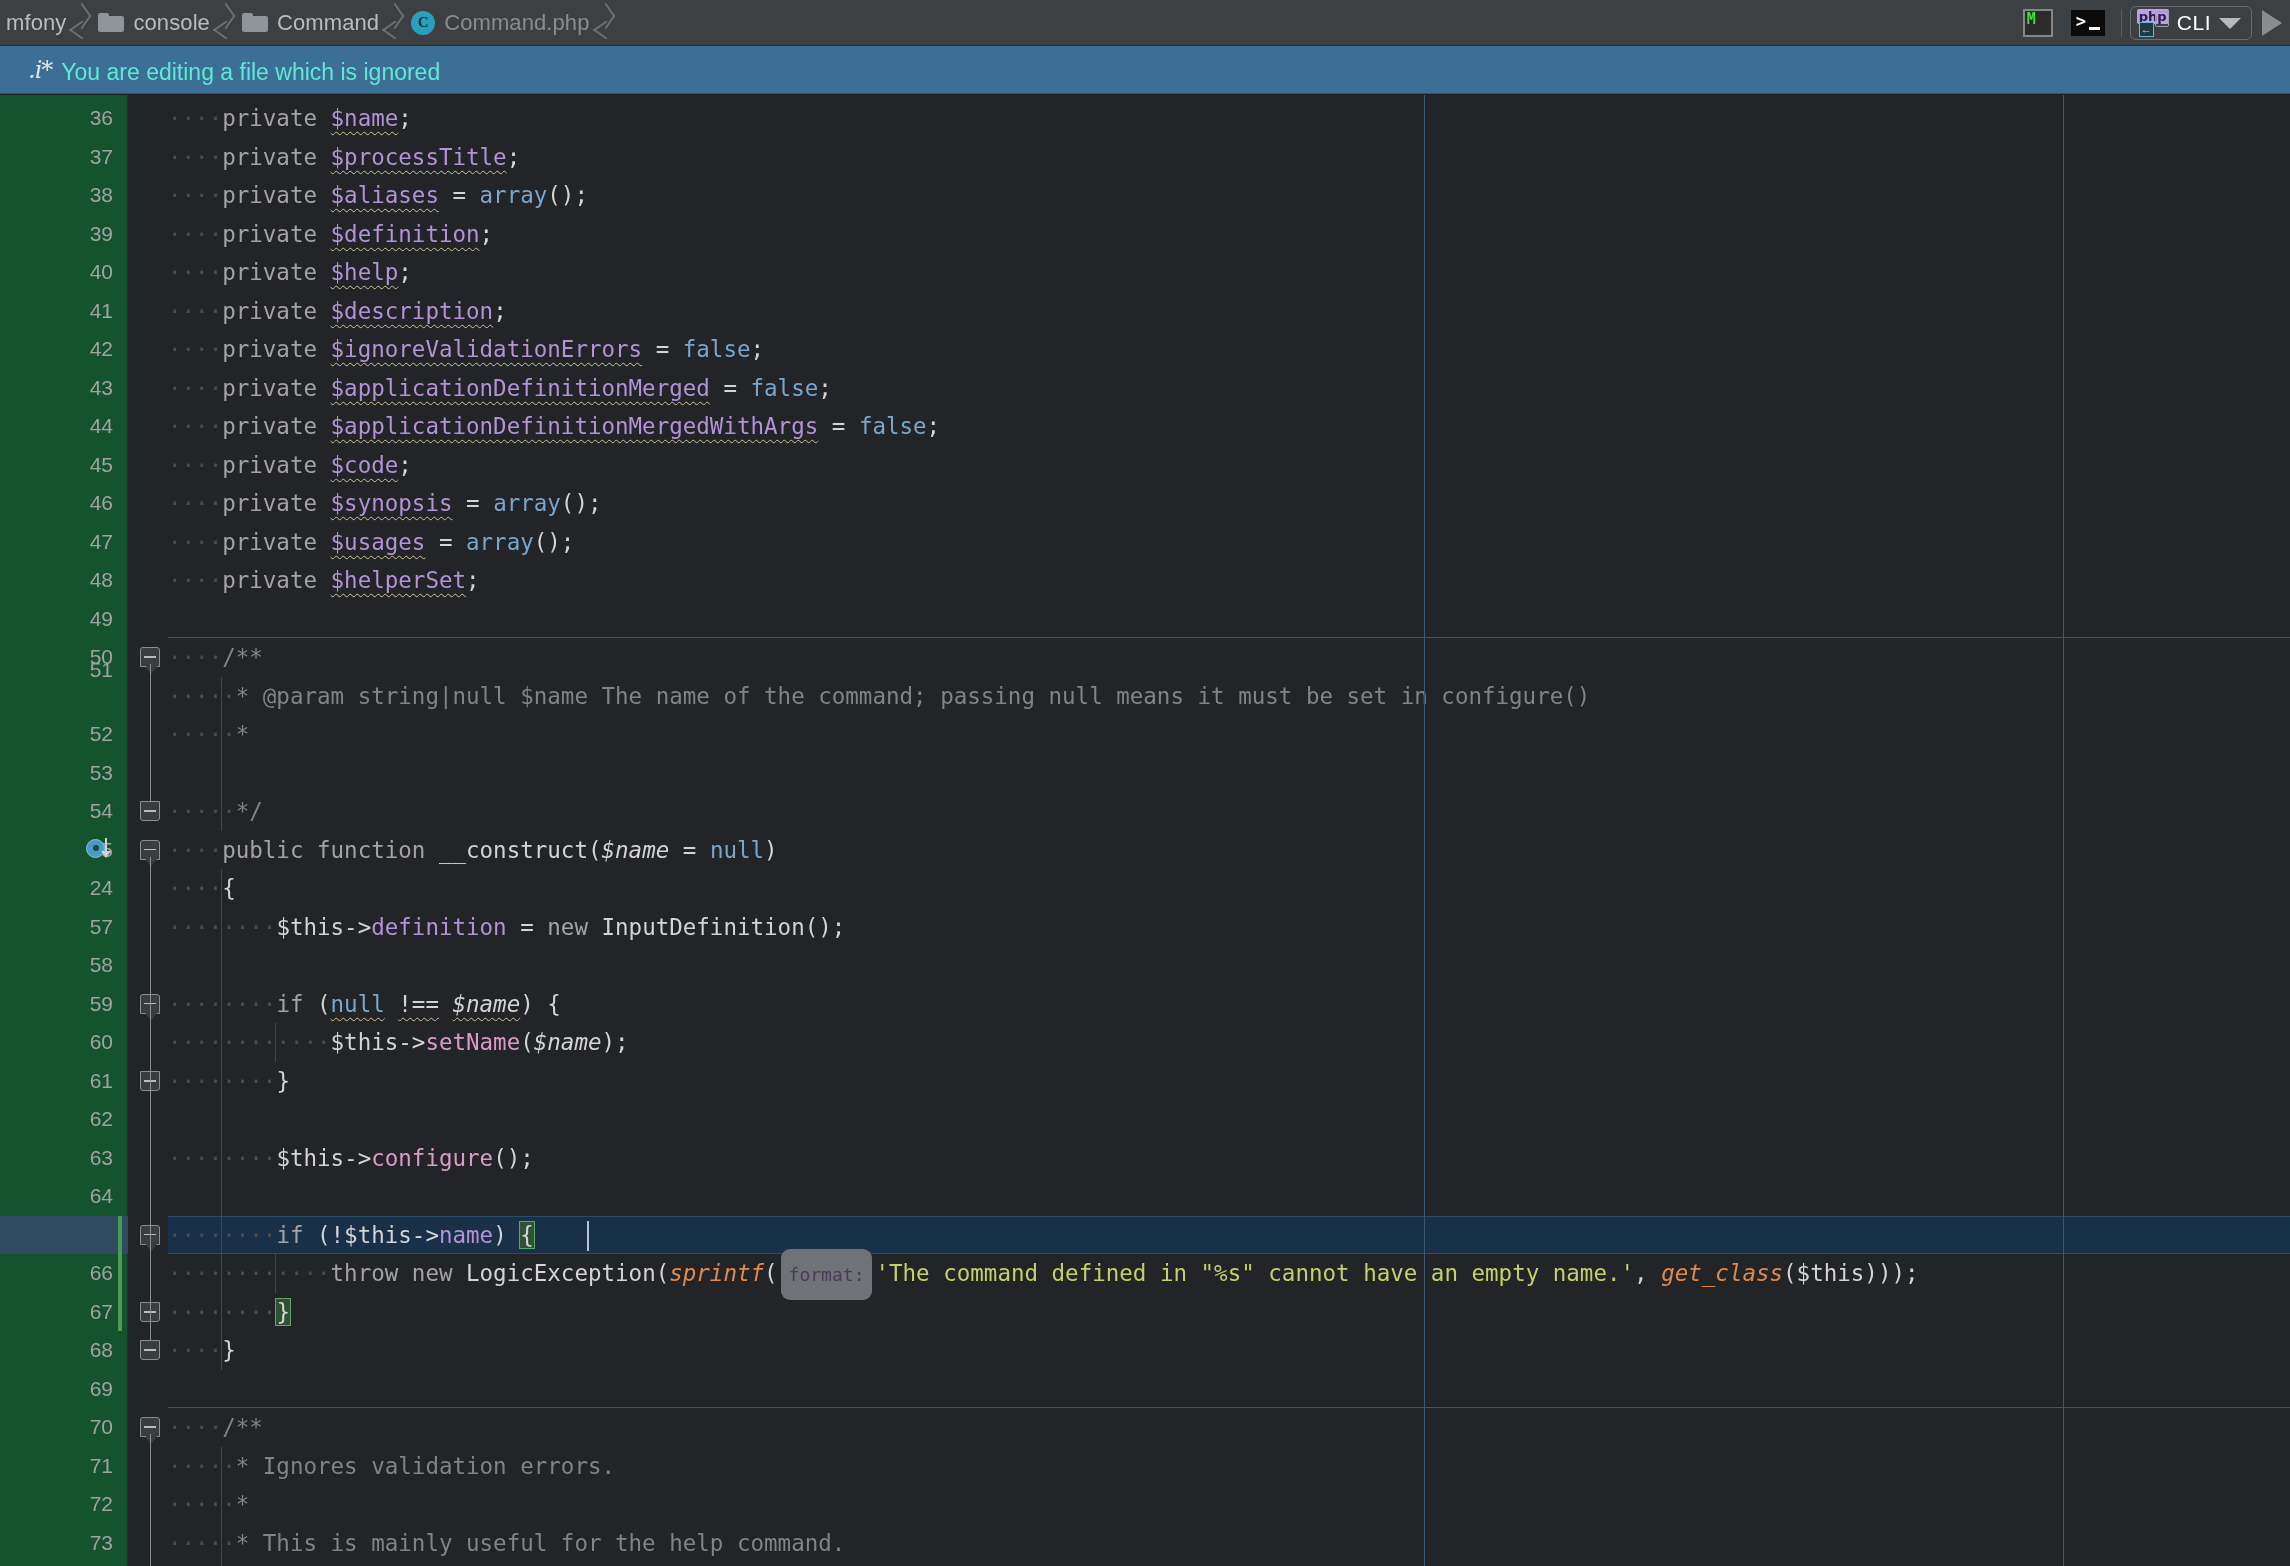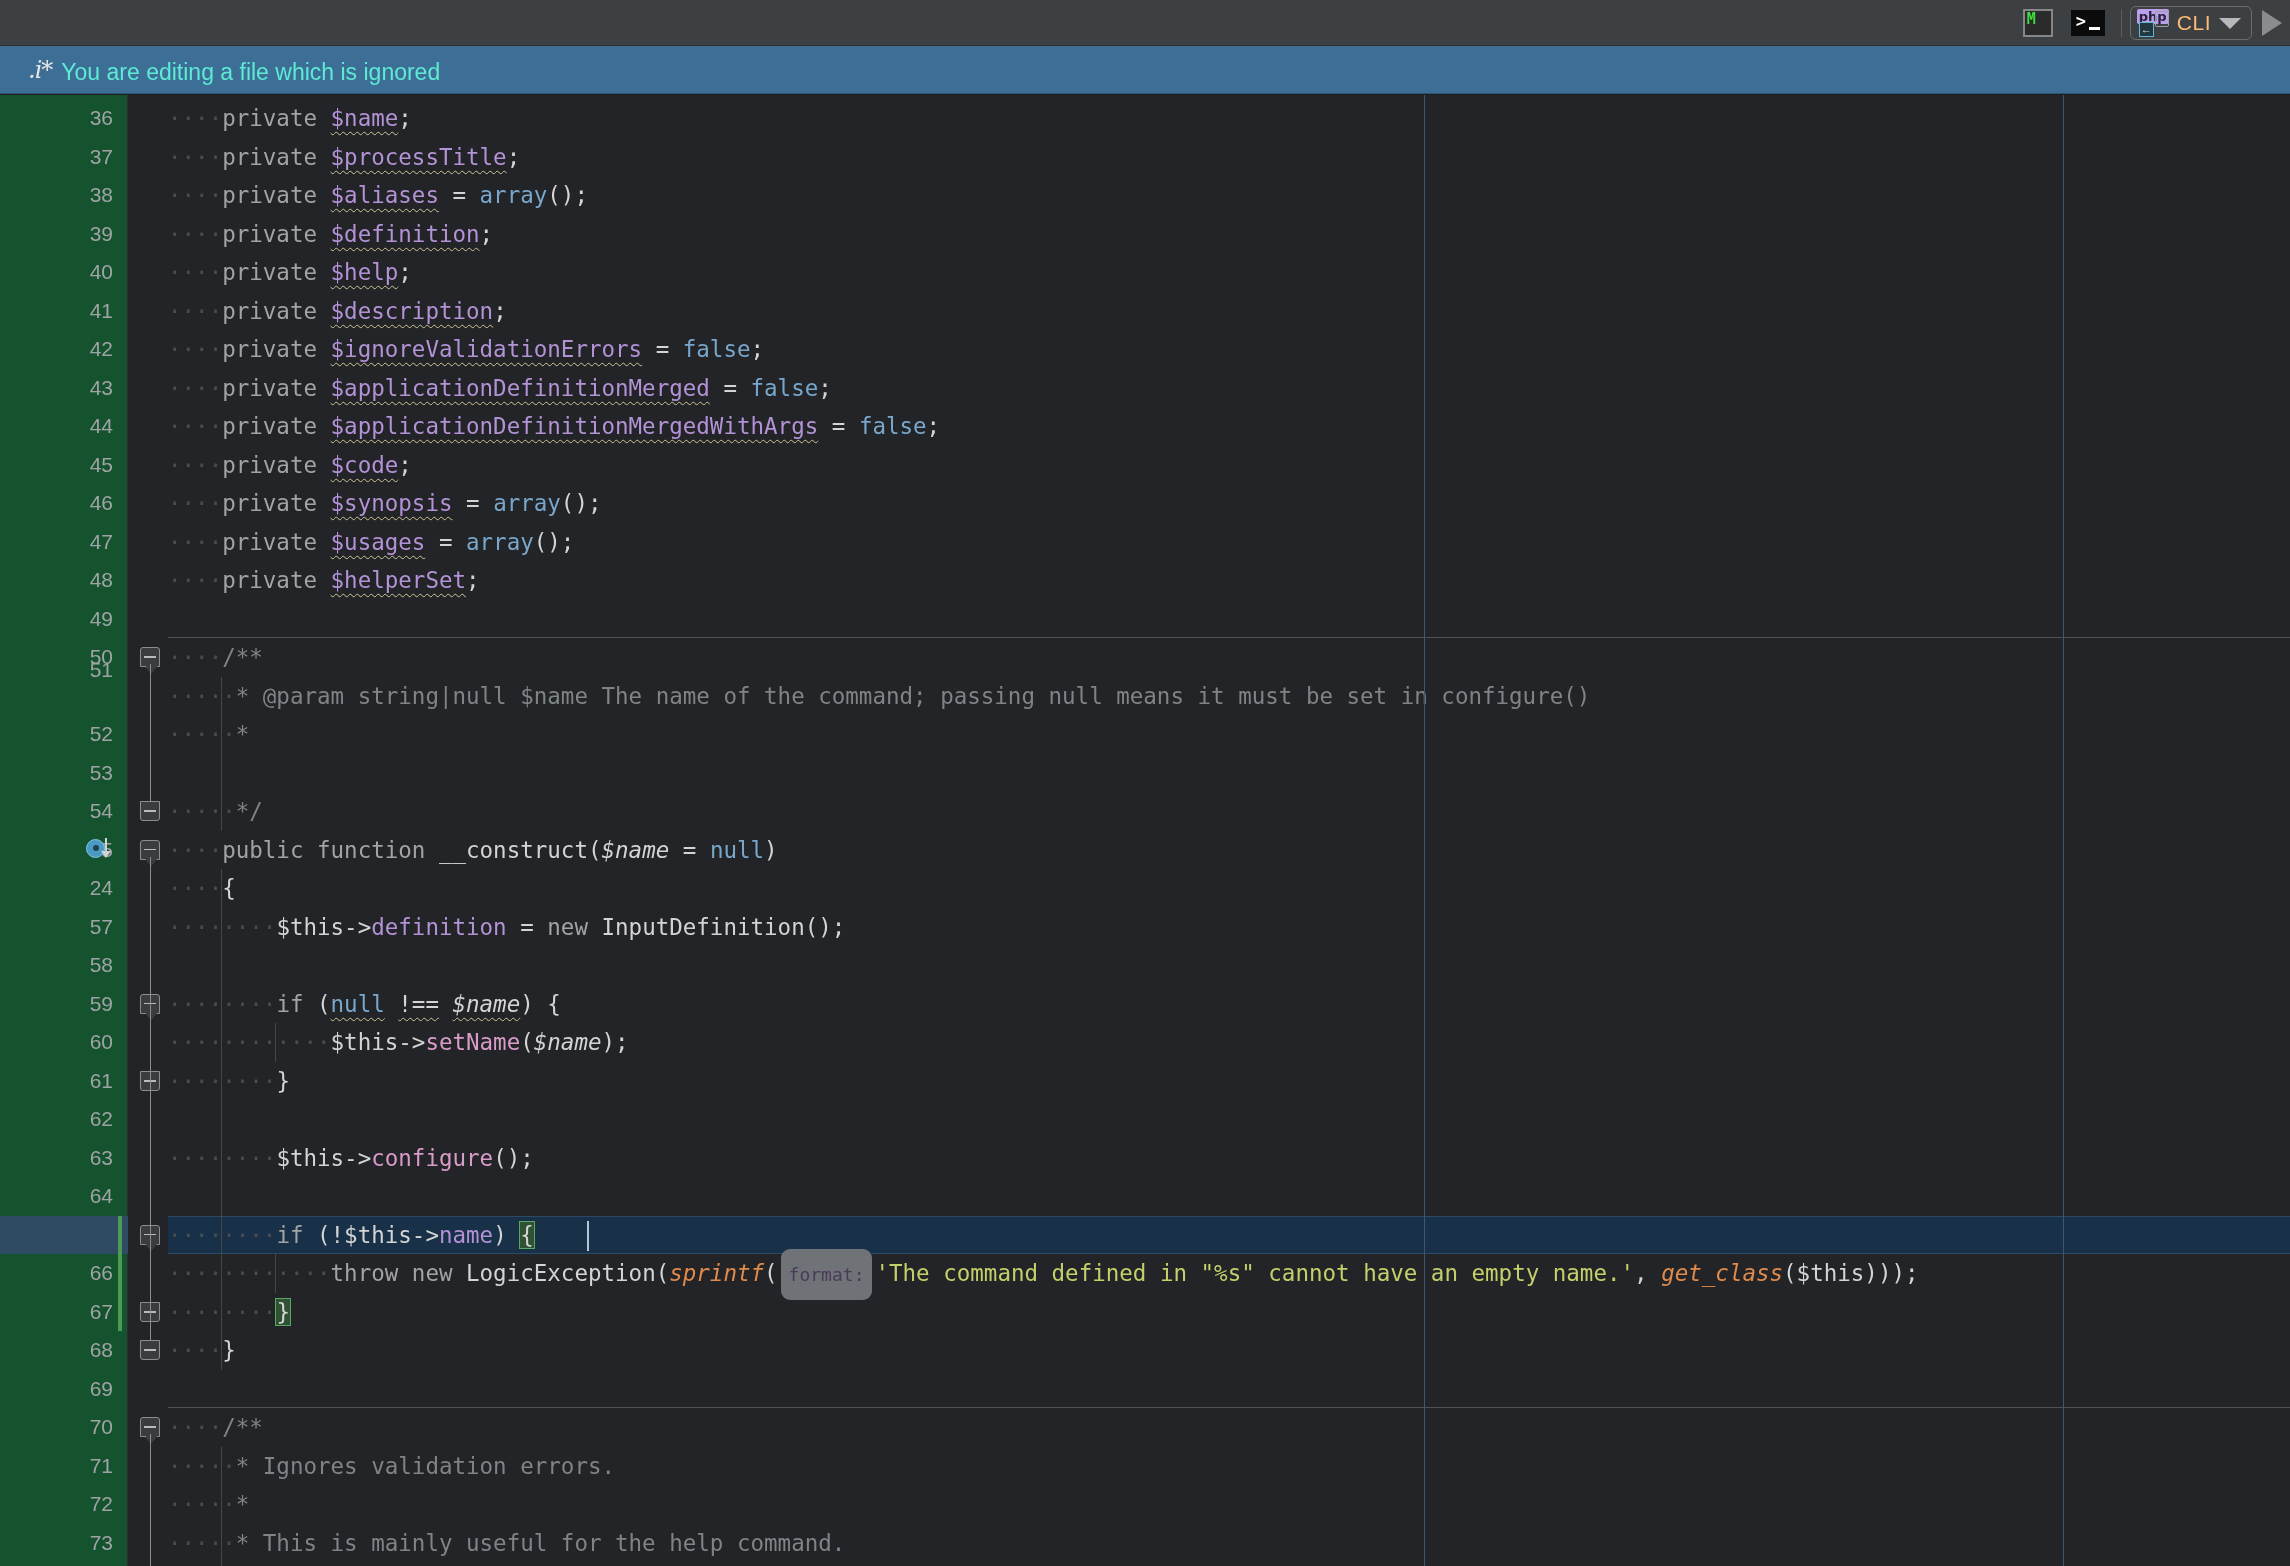--- a/index.html
+++ b/index.html
@@ -82,21 +82,21 @@
   }
   .php-ico .sq{
     position:absolute; right:0; top:2px; width:14px; height:16px;
     border:1.5px solid #9aa0a6; border-radius:2px;
   }
   .php-ico .arr{
     position:absolute; left:2px; bottom:0; width:15px; height:15px;
     border:1.5px solid #5fb7d8; background:#243840; color:#cfd8dc;
     font-size:11px; line-height:12px; text-align:center;
   }
-  #run-config-label{ font-size:21px; color:#fdba74; letter-spacing:.5px;text-align:center; }
+  #run-config-label{ font-size:21px; color:#ffffff; letter-spacing:.5px;text-align:center; }
   .caret-down{
     width:0;height:0;border-left:11px solid transparent;border-right:11px solid transparent;
     border-top:11px solid #b9b9b9;
   }
   .play-tri{
     width:0;height:0;border-top:13px solid transparent;border-bottom:13px solid transparent;
     border-left:20px solid #8a8d90; margin-left:10px;
   }
 
   
@@ -224,20 +224,41 @@
     border-top:7px solid #cfd3d6;
   }
 
   
   #caret{ position:absolute; width:2px; height:30px; background:#b3c6d6; top:5px; }
 </style>
 </head>
 <body>
 
 <div id="breadcrumb-bar">
+  <div id="breadcrumb" style="display: flex; align-items: center; height: 46px;">
+      <div class="crumb">
+        <span class="crumb-label">mfony</span>
+      </div>
+      <div class="crumb-sep"></div>
+      <div class="crumb">
+        <span class="ico-folder"></span>
+        <span class="crumb-label">console</span>
+      </div>
+      <div class="crumb-sep"></div>
+      <div class="crumb">
+        <span class="ico-folder"></span>
+        <span class="crumb-label">Command</span>
+      </div>
+      <div class="crumb-sep"></div>
+      <div class="crumb dim">
+        <span class="ico-class">C</span>
+        <span class="crumb-label">Command.php</span>
+      </div>
+      <div class="crumb-sep"></div>
+    </div>
 
   <div id="toolbar-right">
     <div class="tb-ico">
         <div class="term-green"></div>
       </div>
     <div class="tb-ico">
         <div class="term-black"></div>
       </div>
     <div class="tb-div"></div>
     <div id="run-config">

